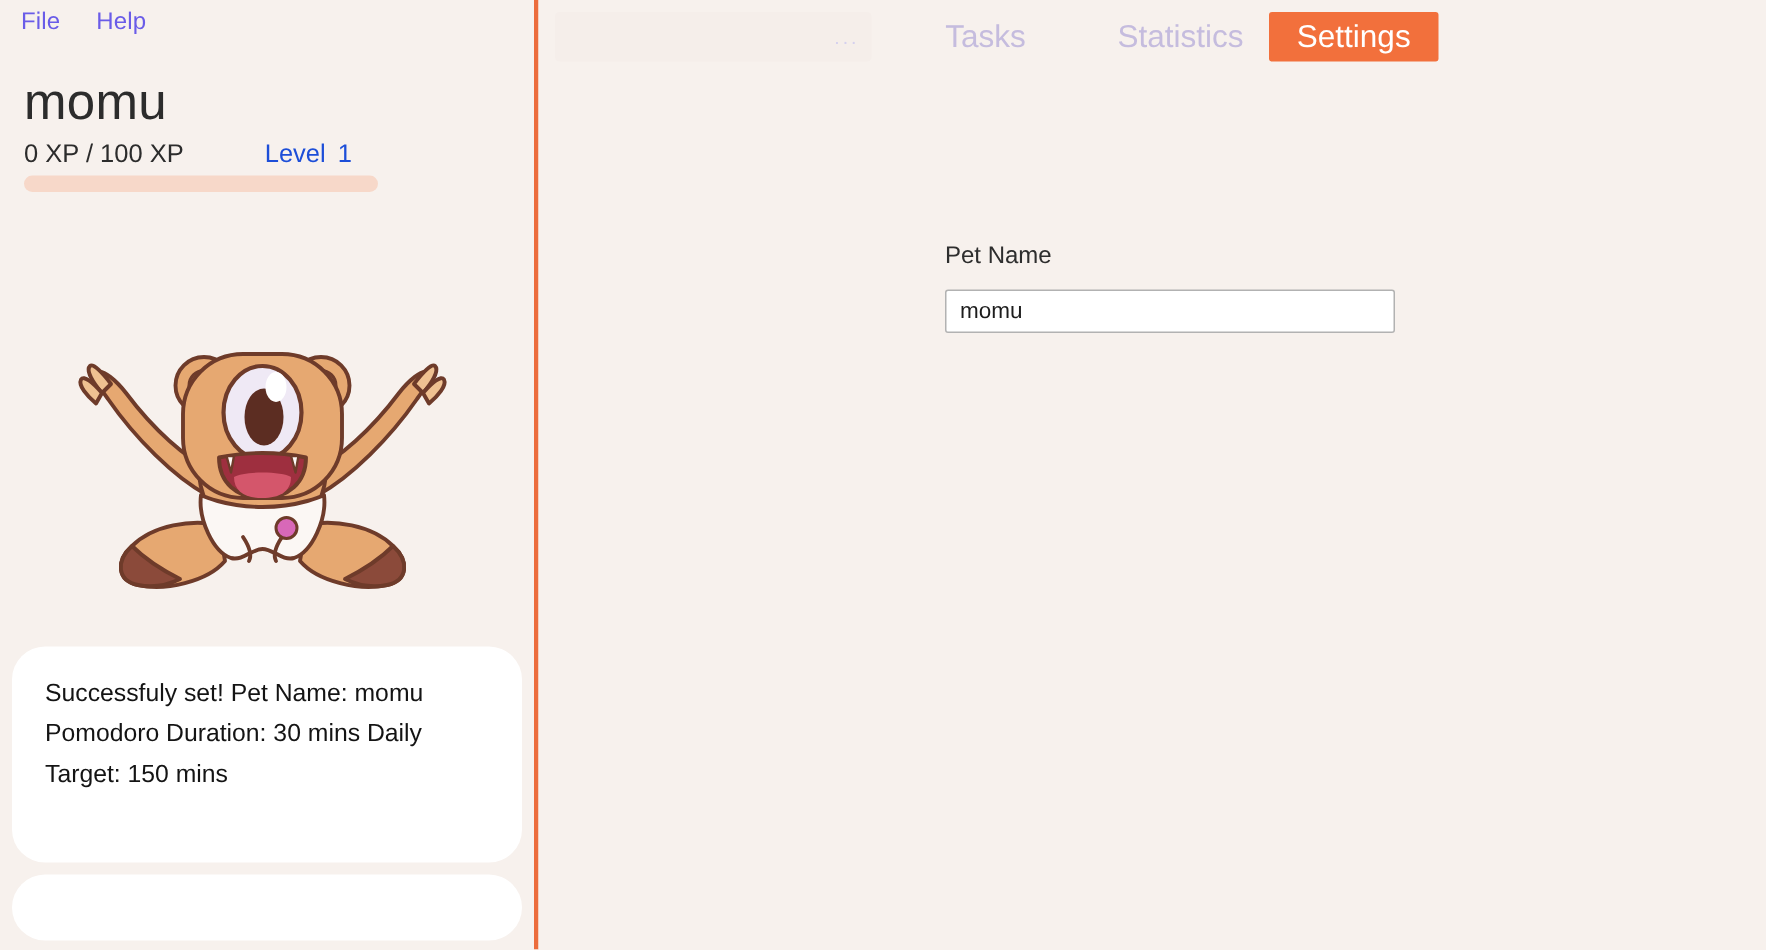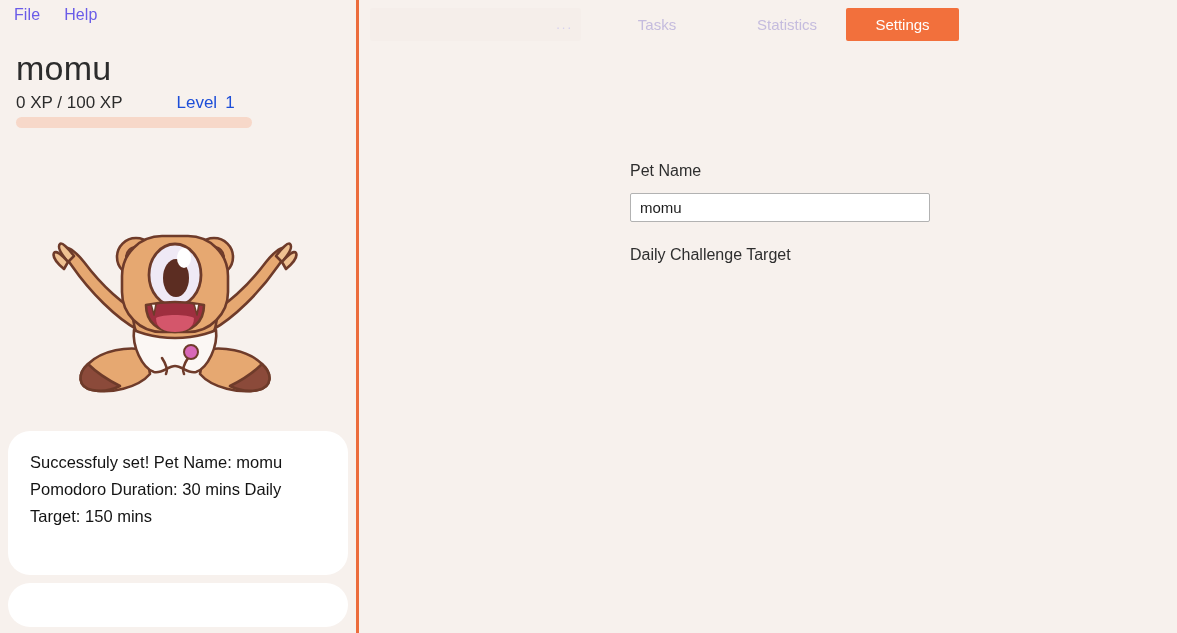--- a/index.html
+++ b/index.html
@@ -142,21 +142,21 @@
     width: 818px;
     height: 48px;
   }
   .tab {
     position: absolute;
     top: 8px;
     height: 33px;
     display: flex;
     align-items: center;
     justify-content: center;
-    font-size: 15px;
+    font-size: 21px;
     border-radius: 3px;
     cursor: pointer;
     user-select: none;
   }
   #tab-overflow {
     left: 11px;
     width: 211px;
     background: #f5eeea;
     justify-content: flex-end;
     padding-right: 8px;
@@ -314,19 +314,18 @@
 
     <div id="settings-form">
 
       <div class="field-group">
         <div class="field-label">Pet Name</div>
         <input class="field-input" type="text" value="momu" style="">
       </div>
 
 
       <div class="field-group">
-        <div class="field-label">Daily Challenge Target</div>
       </div>
 
     </div>
   </div>
 
 </div>
 
 </body></html>

